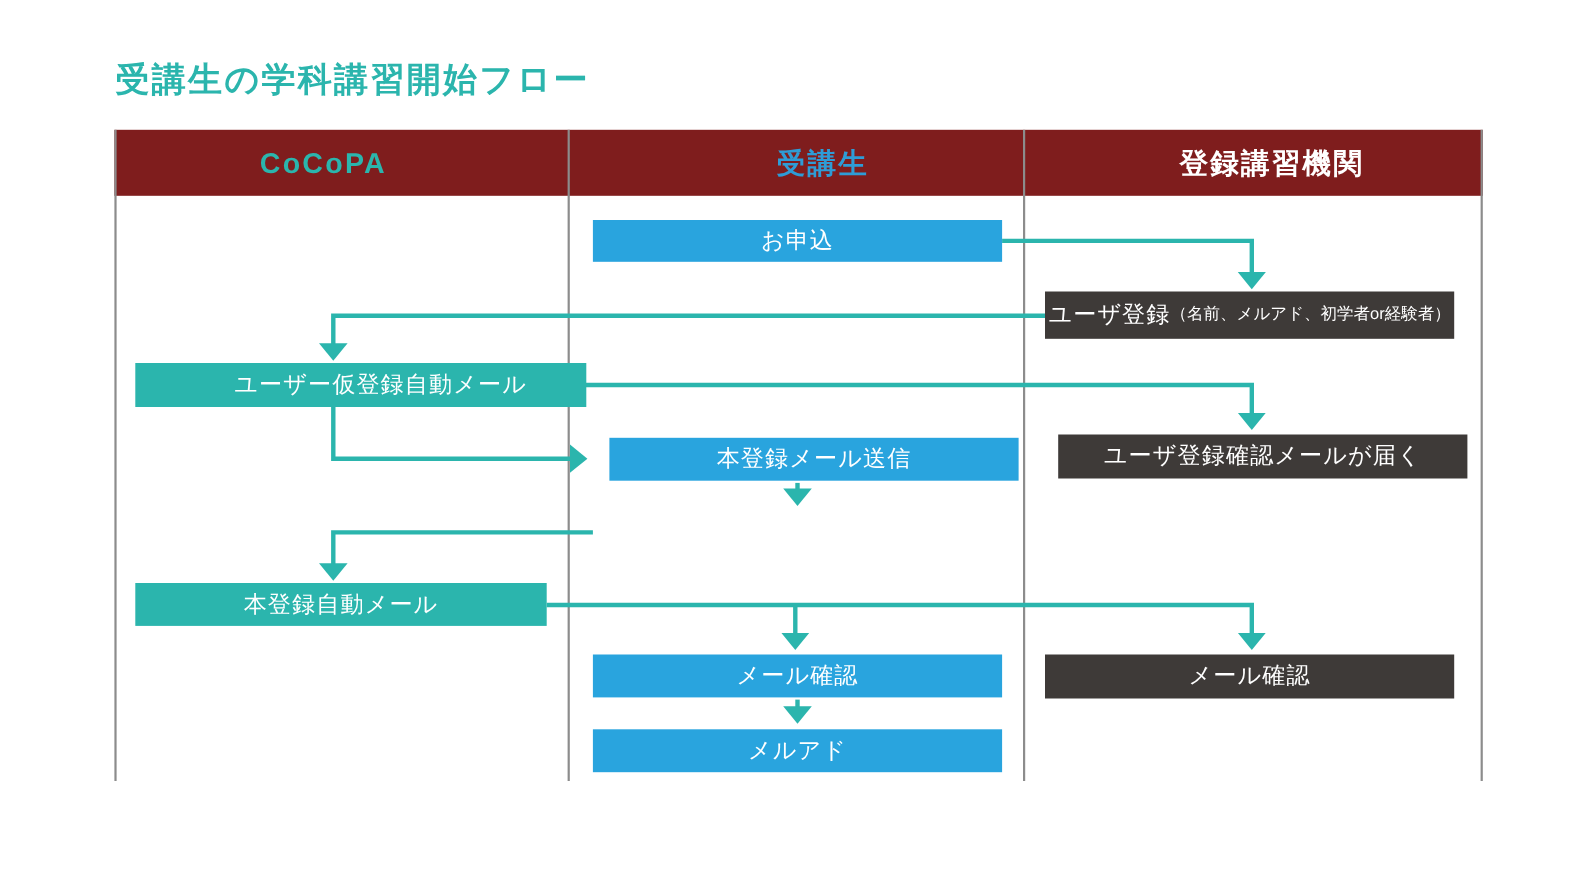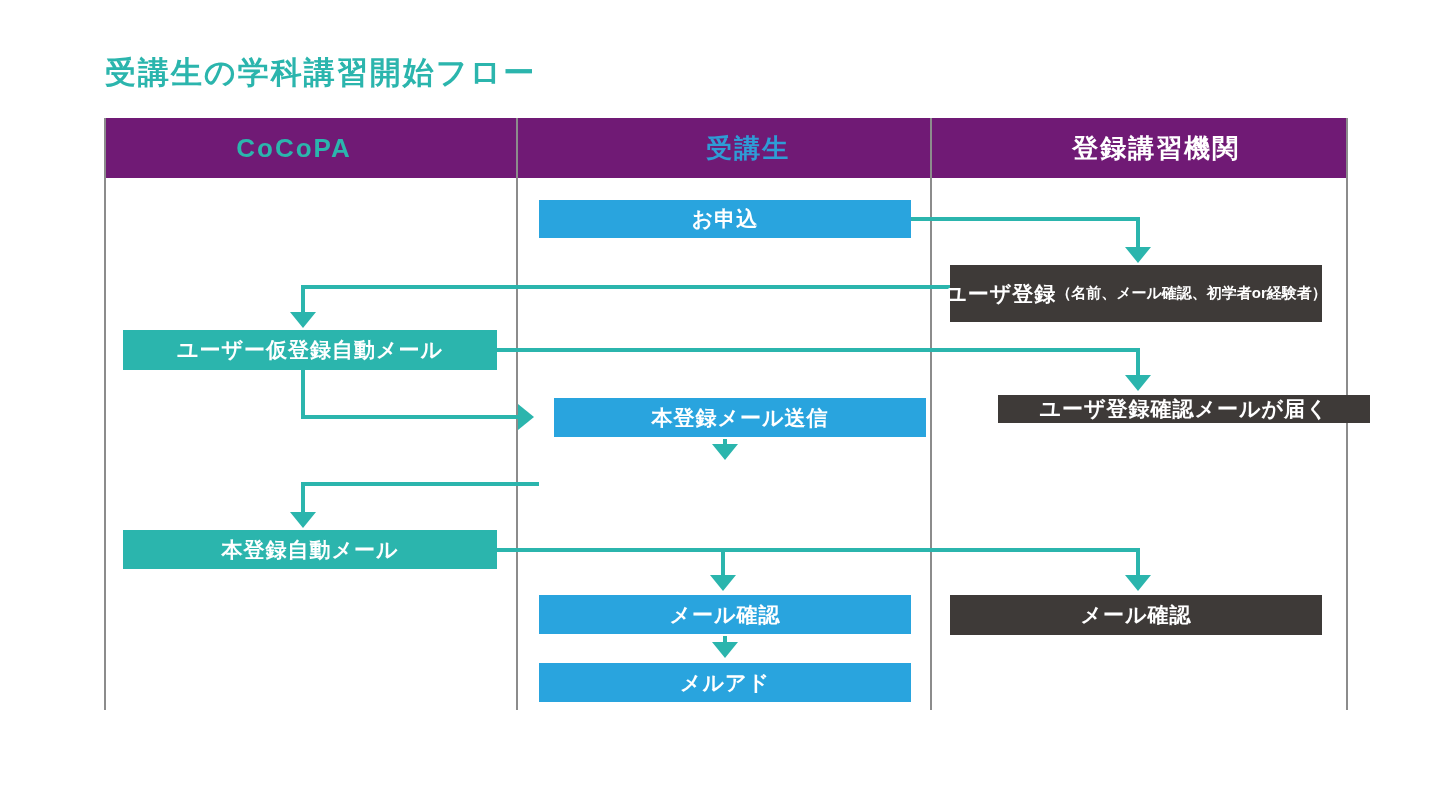--- a/index.html
+++ b/index.html
@@ -7,50 +7,50 @@
     position:relative; width:1443px; height:796px; overflow:hidden;
     background:#ffffff; font-family:"Liberation Sans", sans-serif;border-radius:13px;
   }
   .title {
     position:absolute; left:105px; top:52px; margin:0;
     font-size:31px; font-weight:bold; color:#2BB5AD; letter-spacing:2px;
   }
   
   .thead {
     position:absolute; left:104px; top:118px; width:1244px; height:60px;
-    background:#701a75; display:flex;
+    background:#7f1d1d; display:flex;
   }
   .th {
     display:flex; align-items:center; justify-content:center;
     font-size:26px; font-weight:bold; letter-spacing:2px;
   }
   .th-cocopa  { width:413px; color:#2BB5AD; }
   .th-student { width:470px; color:#2E9CD6;padding-left:48px; }
   .th-inst    { width:417px; color:#FFFFFF; }
   
   .vline { position:absolute; top:118px; height:592px; width:2px; background:#8C8C8C; }
   .vl-1 { left:104px; } .vl-2 { left:516px; } .vl-3 { left:930px; } .vl-4 { left:1346px; }
   
   .node {
     position:absolute; display:flex; align-items:center; justify-content:center;
-    color:#ffffff; font-weight:bold; font-size:21px; letter-spacing:1px;
+    color:#ffffff; font-weight:normal; font-size:21px; letter-spacing:1px;
     text-align:left; line-height:1.1; white-space:nowrap;
   }
   .node-blue { background:#29A4DE; }
   .node-teal { background:#2BB5AD; }
   .node-dark { background:#3E3A38; }
   #n-apply            { left:539px; top:200px; width:372px; height:38px; }
   #n-honroku-mail     { left:554px; top:398px; width:372px; height:39px; }
   #n-kiyaku           { left:539px; top:464px; width:372px; height:39px; }
   #n-mail-confirm-mid { left:539px; top:595px; width:372px; height:39px; }
   #n-jukou-start      { left:539px; top:663px; width:372px; height:39px; }
-  #n-kari-mail        { left:123px; top:330px; width:374px; height:40px; }
+  #n-kari-mail        { left:123px; top:330px; width:374px; height:40px;padding-left:36px; }
   #n-hon-mail         { left:123px; top:530px; width:374px; height:39px; }
-  #n-user-reg         { left:950px; top:265px; width:372px; height:57px; }
-  #n-user-reg-confirm { left:998px; top:395px; width:372px; height:28px; }
+  #n-user-reg         { left:950px; top:265px; width:372px; height:43px; }
+  #n-user-reg-confirm { left:962px; top:395px; width:372px; height:40px; }
   #n-mail-confirm-rt  { left:950px; top:595px; width:372px; height:40px; }
   #n-user-reg .main { font-size:21px; }
   #n-user-reg .sub  { font-size:15px; letter-spacing:0; }
   
   .connectors { position:absolute; left:0; top:0; width:1443px; height:796px; pointer-events:none; }
 </style>
 </head>
 <body>
 
 <div class="canvas">
@@ -90,18 +90,18 @@
   <div class="node node-blue" id="n-apply">お申込</div>
   <div class="node node-blue" id="n-honroku-mail">本登録メール送信</div>
   <div class="node node-blue" id="n-mail-confirm-mid">メール確認</div>
   <div class="node node-blue" id="n-jukou-start">メルアド</div>
 
   <div class="node node-teal" id="n-kari-mail">ユーザー仮登録自動メール</div>
   <div class="node node-teal" id="n-hon-mail">本登録自動メール</div>
 
   <div class="node node-dark" id="n-user-reg">
     <span class="main">ユーザ登録</span>
-      <span class="sub">（名前、メール確認、初学者or経験者）</span>
+      <span class="sub">（名前、メルアド、初学者or経験者）</span>
   </div>
   <div class="node node-dark" id="n-user-reg-confirm">ユーザ登録確認メールが届く</div>
   <div class="node node-dark" id="n-mail-confirm-rt">メール確認</div>
 
 </div>
 
 </body></html>

